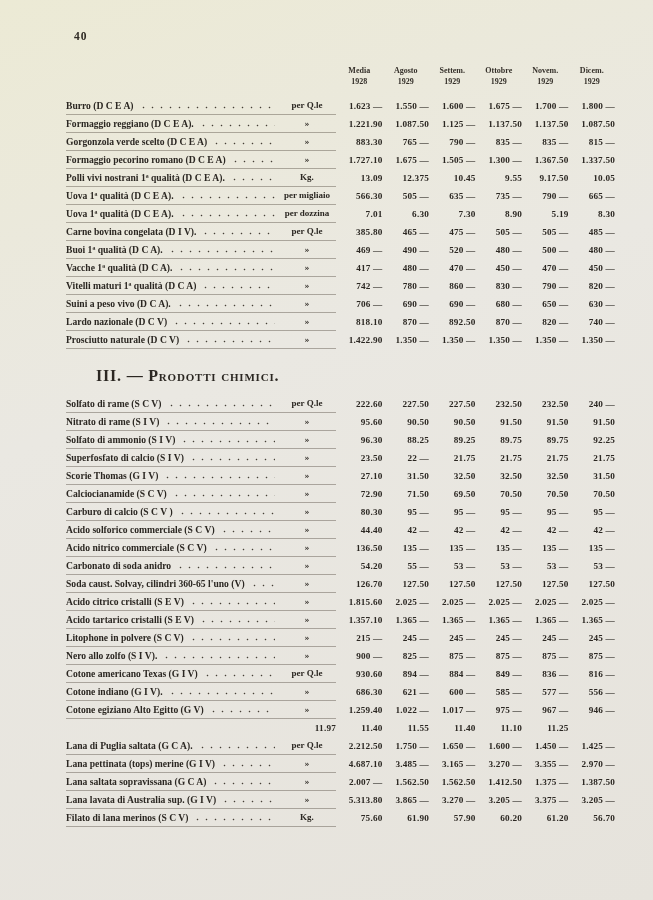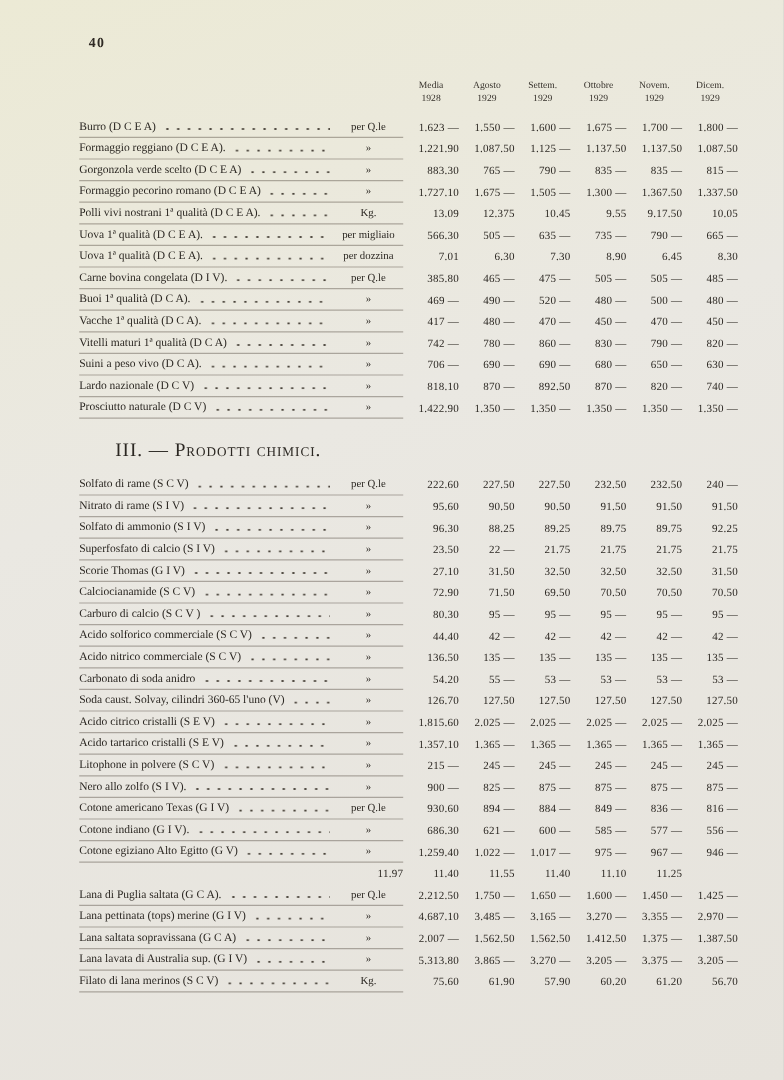--- a/index.html
+++ b/index.html
@@ -15,21 +15,21 @@
   }
   .page-number{
     position:absolute;top:30px;left:74px;
     font-size:11.5px;letter-spacing:1px;color:#2f2a24;font-weight:bold;
   }
   .page-title{
     position:absolute;top:34px;left:50%;transform:translateX(-50%);
     font-size:8.5px;letter-spacing:1.9px;white-space:nowrap;color:#35302a;
     border-bottom:1px solid rgba(70,62,50,0.35);padding:0 10px 3px 10px;
   }
-  .content{position:absolute;top:66px;left:66px;width:549px;}
+  .content{position:absolute;top:66px;left:66px;width:549px;font-weight:bold;}
   .col-headers{
     display:grid;grid-template-columns:270px repeat(6,1fr);
     font-size:8px;line-height:1.35;text-align:center;color:#35302a;
     margin-bottom:9px;
   }
   .hdr-cell{white-space:nowrap;}
   .row{
     display:grid;grid-template-columns:270px repeat(6,1fr);
     align-items:end;height:18px;
   }
@@ -168,21 +168,21 @@
         <div class="row">
           <div class="row-left">
             <div class="row-label">Uova 1ª qualità (D C E A).</div>
             <div class="leader"></div>
             <div class="row-unit">per dozzina</div>
           </div>
           <div class="val">7.01</div>
           <div class="val">6.30</div>
           <div class="val">7.30</div>
           <div class="val">8.90</div>
-          <div class="val">6.45</div>
+          <div class="val">5.19</div>
           <div class="val">8.30</div>
         </div>
         <div class="row">
           <div class="row-left">
             <div class="row-label">Carne bovina congelata (D I V).</div>
             <div class="leader"></div>
             <div class="row-unit">per Q.le</div>
           </div>
           <div class="val">385.80</div>
           <div class="val">465 —</div>

